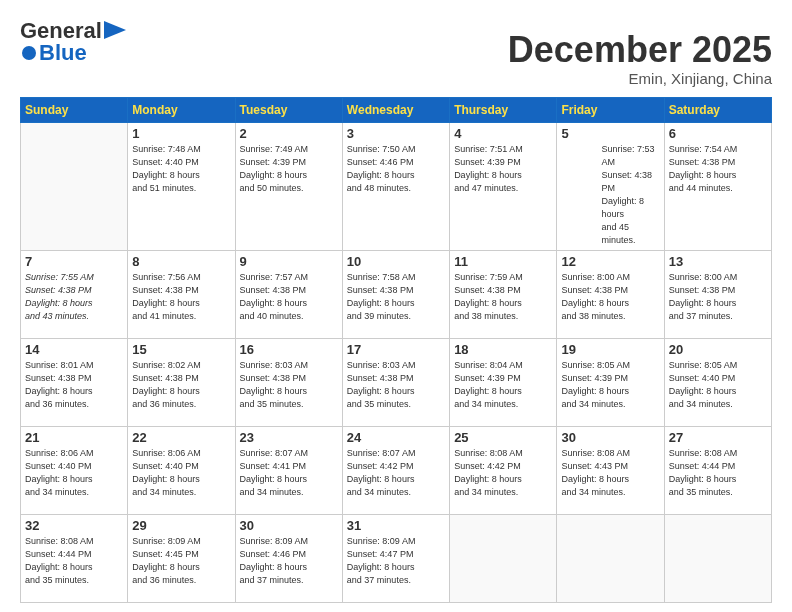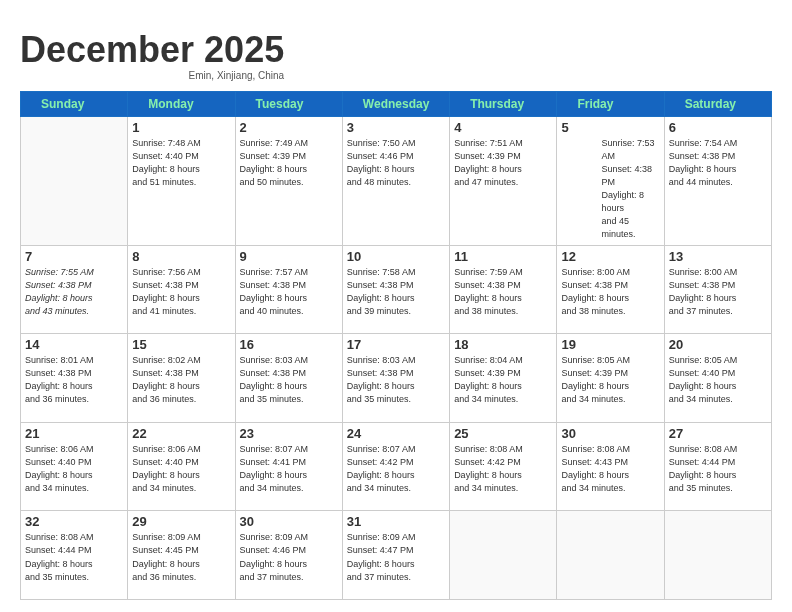--- a/index.html
+++ b/index.html
@@ -32,36 +32,36 @@
       text-align: right;
       margin-top: 12px;
     }
     .month-title {
       font-size: 36px;
       font-weight: bold;
       color: #333;
       line-height: 1.1;
     }
     .subtitle {
-      font-size: 10px;
+      font-size: 15px;
       color: #555;
     }
     .calendar {
       flex: 1;
       border: 1px solid #ccc;
       border-collapse: collapse;
       width: 100%;
       table-layout: fixed;
     }
     .calendar th {
       background: #1565C0;
-      color: #86efac;
+      color: #fde047;
       font-size: 12px;
       font-weight: bold;
-      padding: 5px 20px;
+      padding: 5px 4px;
       text-align: left;
       border: 1px solid #1a6fc4;
     }
     .calendar td {
       border: 1px solid #ccc;
       vertical-align: top;
       padding: 3px 4px;
       font-size: 9.5px;
       color: #333;
       height: 88px;
@@ -80,20 +80,34 @@
     }
     .empty-cell {
       background: #f9f9f9;
     }
   </style>
 </head>
 <body>
 
 <div class="page">
   <div class="header">
+    <div class="logo">
+      <div style="display:flex;align-items:center;">
+        <span style="font-size:22px;font-weight:bold;color:#333;font-family:Arial;">
+          <span style="color:#333;">General</span>
+        </span>
+        <svg width="22" height="18" viewBox="0 0 22 18" style="margin-left:2px;margin-top:-2px;">
+          <polygon points="0,0 22,9 0,18" fill="#1565C0"></polygon>
+        </svg>
+      </div>
+      <div style="display:flex;align-items:center;margin-top:-4px;margin-left:2px;">
+        <div style="width:14px;height:14px;background:#1565C0;border-radius:50%;margin-right:3px;"></div>
+        <span style="font-size:22px;font-weight:bold;color:#1565C0;font-family:Arial;">Blue</span>
+      </div>
+    </div>
     <div class="title-block">
       <div class="month-title">December 2025</div>
       <div class="subtitle">Emin, Xinjiang, China</div>
     </div>
   </div>
 
   <table class="calendar">
     <thead>
       <tr>
       <th>Sunday</th>

